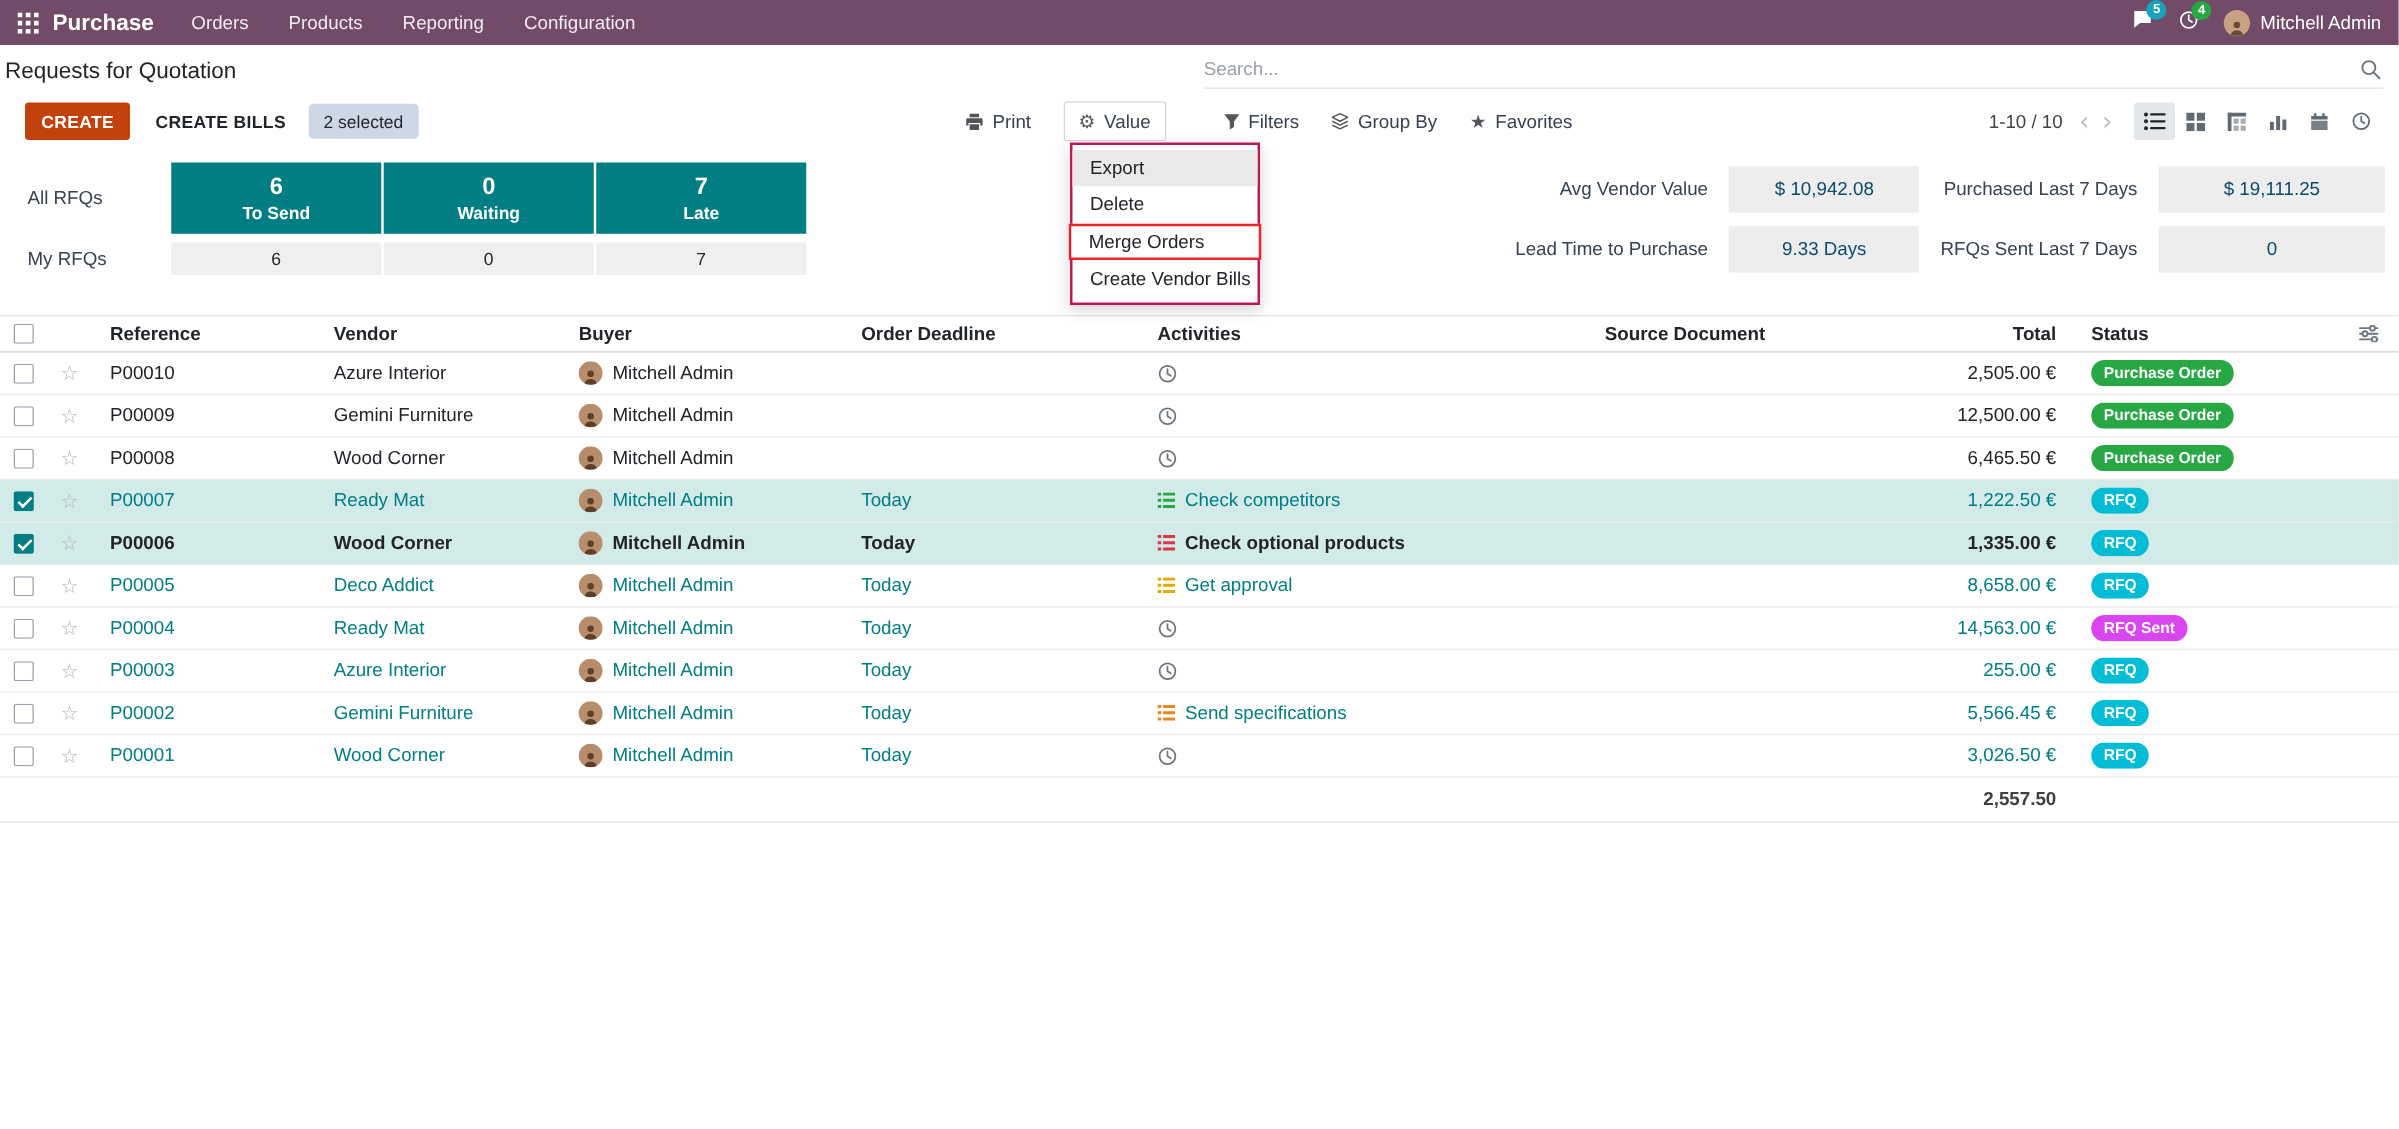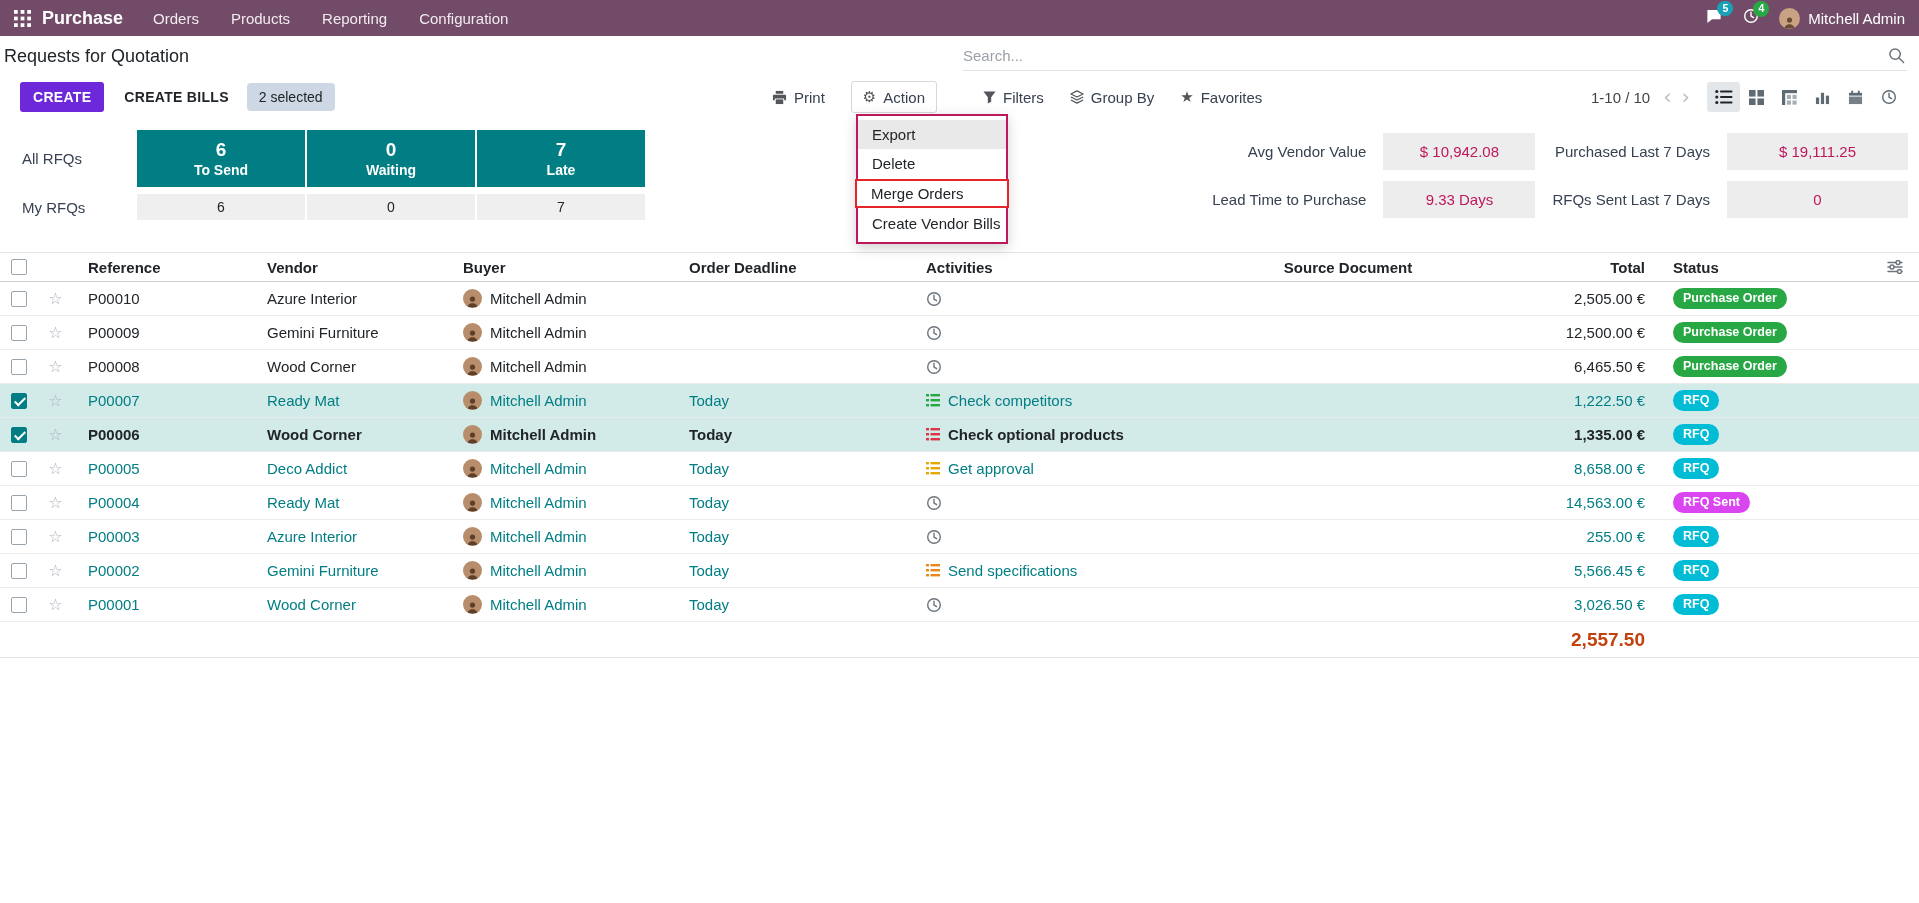--- a/index.html
+++ b/index.html
@@ -29,21 +29,21 @@
   .page-title { font-size:18px; color:#212529; }
   .searchbar { margin-left:auto; margin-right:12px; width:944px; height:30px; display:flex;
     align-items:center; border-bottom:1px solid #e2e2e2; }
   .searchbar input { flex:1; border:none; outline:none; font-size:15px; color:#555; background:transparent;
     font-family:"Liberation Sans", sans-serif; }
   .searchbar input::placeholder { color:#9aa0a6; }
   .search-ic { color:#6c757d; display:flex; align-items:center; padding:0 2px; cursor:pointer; }
 
   
   .control-row { height:42px; position:relative; display:flex; align-items:center; padding:0 14px 0 20px; }
-  .btn-create { background:#6d28d9; color:#fff; font-size:14px; font-weight:700; padding:7px 13px;
+  .btn-create { background:#c2410c; color:#fff; font-size:14px; font-weight:700; padding:7px 13px;
     border:none; border-radius:3px; letter-spacing:.3px; cursor:pointer; font-family:inherit; }
   .btn-bills { background:transparent; border:none; color:#212529; font-size:14px; font-weight:700;
     margin-left:20px; cursor:pointer; font-family:inherit; letter-spacing:.3px; }
   .sel-pill { margin-left:18px; background:#cdd8e4; color:#212529; font-size:14px; padding:6px 12px;
     border-radius:4px; }
   .cp-center { position:absolute; left:772px; top:0; height:100%; display:flex; align-items:center; }
   .cp-item { display:flex; align-items:center; gap:7px; font-size:15px; color:#374151; cursor:pointer; white-space:nowrap; }
   .cp-item .ic { display:flex; align-items:center; color:#52565a; }
   .gap26 { margin-left:26px; } .gap46 { margin-left:46px; }
   .cp-action { border:1px solid #d8d8d8; background:#fff; border-radius:3px; padding:6px 11px; }
@@ -73,21 +73,21 @@
   .kpi-num { font-size:19px; font-weight:700; line-height:1.2; }
   .kpi-sub { font-size:14px;font-weight:bold; }
   .row2 { margin-top:7px; }
   .row2 .dl-label { padding-left:22px; }
   .mini-box { width:168px; height:26px; margin-right:2px; background:#efefef; color:#212529;
     display:flex; align-items:center; justify-content:center; font-size:14px; cursor:pointer; }
   .dash-right { position:absolute; right:11px; top:15px; display:grid;
     grid-template-columns:auto 152px auto 181px; column-gap:17px; row-gap:11px; align-items:center; }
   .kpi-label { text-align:right; font-size:15px; color:#374151; white-space:nowrap; }
   .kpi-value { background:#ededed; height:37px; display:flex; align-items:center; justify-content:center;
-    font-size:15px; color:#be185d; }
+    font-size:15px; color:#0c4a6e; }
 
   
   .table { margin-top:14px; }
   .thead, .trow, .tfoot { display:grid;
     grid-template-columns:37px 37px 179px 196px 226px 237px 307px minmax(0,1fr) 196px 211px 49px;
     align-items:center; }
   .thead { height:30px; border-top:1px solid #e4e4e4; border-bottom:1px solid #cfcfcf;
     font-weight:700; font-size:15px; color:#212529; }
   .trow { height:34px; border-bottom:1px solid #ebebeb; font-size:15px; cursor:pointer; }
   .trow.selected { background:#d2eae8; }
@@ -103,21 +103,21 @@
   .cb.checked { background:#017E84; border-color:#017E84; }
   .cb.checked::after { content:''; position:absolute; left:5px; top:1px; width:4px; height:9px;
     border:solid #fff; border-width:0 2px 2px 0; transform:rotate(45deg); }
   .star { font-family:"DejaVu Sans", sans-serif; font-size:16px; color:#adb5bd; cursor:pointer; }
   .c-buyer { display:flex; align-items:center; gap:8px; }
   .c-activities { display:flex; align-items:center; gap:8px; }
   .act-ic { display:flex; align-items:center; }
   .badge { display:inline-block; padding:3px 10px; border-radius:11px; color:#fff; font-size:12.5px;
     font-weight:700; line-height:1.25; }
   .tfoot { height:36px; border-bottom:1px solid #e2e2e2; }
-  .foot-total { grid-column:9; font-weight:700; font-size:19px; color:#c2410c; }
+  .foot-total { grid-column:9; font-weight:700; font-size:15px; color:#404040; }
 </style>
 </head>
 <body>
 
 <div class="topbar">
   <span class="apps-icon">
       <svg width="17" height="17" viewBox="0 0 18 18" fill="currentColor">
         <rect x="0" y="0" width="4" height="4"></rect>
         <rect x="7" y="0" width="4" height="4"></rect>
         <rect x="14" y="0" width="4" height="4"></rect>
@@ -186,21 +186,21 @@
           <svg width="15" height="15" viewBox="0 0 16 16" fill="currentColor">
             <path d="M4 1h8v3H4z"></path>
             <path d="M2 5h12a1 1 0 0 1 1 1v5h-2V9H3v2H1V6a1 1 0 0 1 1-1z"></path>
             <path d="M4 10h8v5H4z"></path>
           </svg>
         </span>
       <span>Print</span>
     </span>
     <span class="cp-item cp-action gap26">
       <span class="ic glyph">⚙</span>
-      <span>Action</span>
+      <span>Value</span>
     </span>
     <span class="cp-item gap46">
       <span class="ic">
           <svg width="13" height="13" viewBox="0 0 14 14" fill="currentColor">
             <path d="M0.5 0.5h13L8.8 6.6v4.9l-3.6 2V6.6z"></path>
           </svg>
         </span>
       <span>Filters</span>
     </span>
     <span class="cp-item gap26">

